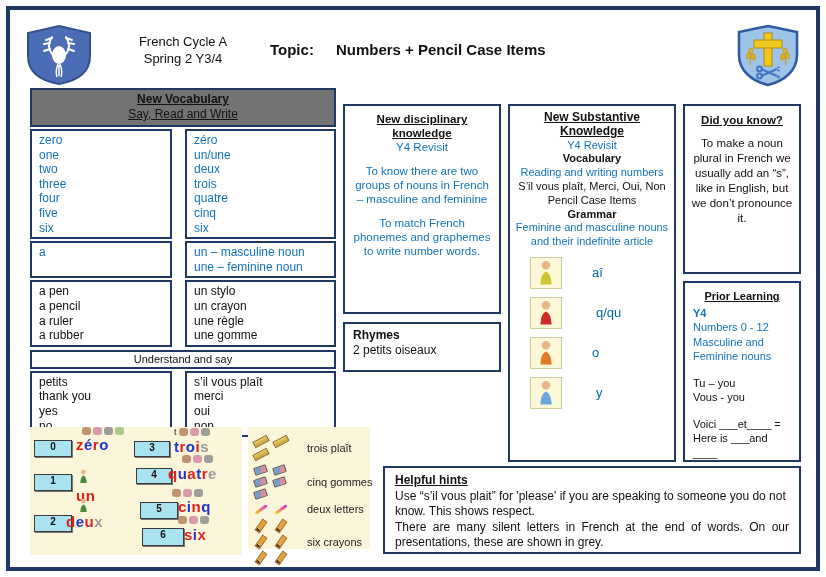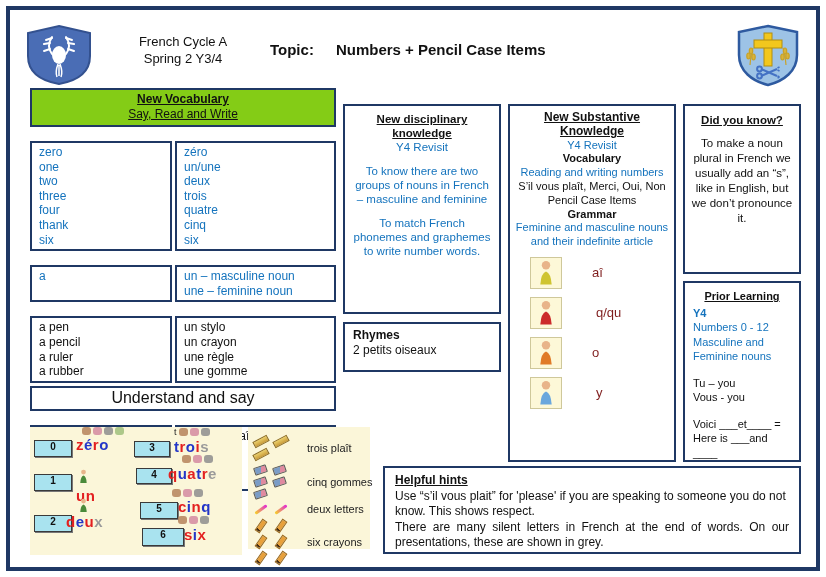--- a/index.html
+++ b/index.html
@@ -12,44 +12,44 @@
   .bold{font-weight:bold;}
   .und{text-decoration:underline;}
 
   
   .school-name{font-size:13px;line-height:17px;text-align:center;}
   .topic{font-size:15px;font-weight:bold;}
   .topic .t-label{margin-right:22px;}
 
   
   .vwrap{left:30px;top:88px;width:306px;}
-  .vhead{border:2.5px solid #1f3864;background:#84cc16;text-align:center;
+  .vhead{border:2.5px solid #1f3864;background:#737373;text-align:center;
          font-size:12px;padding:2px 0 3px;line-height:15px;}
-  .grp{display:flex;gap:3px;margin-top:14px;align-items:stretch;justify-content:center;}
+  .grp{display:flex;gap:13px;margin-top:2px;align-items:stretch;justify-content:center;}
   .cell{border:2.5px solid #1f3864;background:#fff;box-sizing:border-box;
         padding:2px 7px;font-size:12px;line-height:14.6px;}
   .cell.en{width:142px;flex:none;}
   .cell.fr{flex:1;}
   .understand{border:2.5px solid #1f3864;background:#fff;text-align:center;
-              font-size:16px;padding:1px 0 2px;margin-top:3px;}
+              font-size:11px;padding:1px 0 2px;margin-top:3px;}
 
   
   .disc{left:343px;top:104px;width:158px;height:210px;padding:6px 5px;
         text-align:center;font-size:11.5px;line-height:14px;}
   .disc .ttl{font-weight:bold;text-decoration:underline;color:#111;}
   .disc p{margin:10px 2px 0;}
   .rhymes{left:343px;top:322px;width:158px;height:50px;padding:4px 8px;font-size:12px;line-height:15px;}
   .subst{left:508px;top:104px;width:168px;height:358px;padding:5px 4px;
          text-align:center;font-size:11px;line-height:13.8px;}
   .subst .ttl{font-weight:bold;text-decoration:underline;font-size:12px;}
   .phon-label{margin-top:10px;text-align:left;padding-left:12px;}
   .prow{display:flex;align-items:center;margin:8px 0 0 16px;}
   .ptile{width:30px;height:30px;background:#fdf8d8;border:1px solid #cfc89a;
          display:flex;align-items:center;justify-content:center;}
-  .prow .ph{color:#7f1d1d;font-size:13px;margin-left:34px;}
+  .prow .ph{color:#0369a1;font-size:13px;margin-left:34px;}
   .prow:nth-child(odd) .ph{margin-left:30px;}
 
   
   .dyk{left:683px;top:104px;width:118px;height:170px;padding:7px 6px;
        text-align:center;font-size:11.5px;line-height:15px;}
   .dyk .ttl{font-weight:bold;text-decoration:underline;margin-bottom:8px;}
   .prior{left:683px;top:281px;width:118px;height:181px;padding:6px 8px;
          font-size:11px;line-height:14.5px;}
   .prior .ttl{font-weight:bold;text-decoration:underline;text-align:center;margin-bottom:2px;}
   .sp{height:12px;}
@@ -139,21 +139,21 @@
     <div class="bold und">New Vocabulary</div>
     <div class="und">Say, Read and Write</div>
   </div>
   <div class="grp" id="g-numbers">
       <div class="cell en blue">
         <div>zero</div>
         <div>one</div>
         <div>two</div>
         <div>three</div>
         <div>four</div>
-        <div>thank</div>
+        <div>five</div>
         <div>six</div>
       </div>
       <div class="cell fr blue">
         <div>zéro</div>
         <div>un/une</div>
         <div>deux</div>
         <div>trois</div>
         <div>quatre</div>
         <div>cinq</div>
         <div>six</div>
@@ -186,20 +186,21 @@
   <div class="understand">Understand and say</div>
   <div class="grp" id="g-phrases">
       <div class="cell en">
         <div>petits</div>
         <div>thank you</div>
         <div>yes</div>
         <div>no</div>
       </div>
       <div class="cell fr">
         <div>s’il vous plaît</div>
+        <div>merci</div>
         <div>oui</div>
         <div>non</div>
       </div>
     </div>
 </div>
 
 <div class="abs nbox disc">
   <div class="ttl">New disciplinary knowledge</div>
   <div class="blue">Y4 Revisit</div>
   <div id="disc-points">

